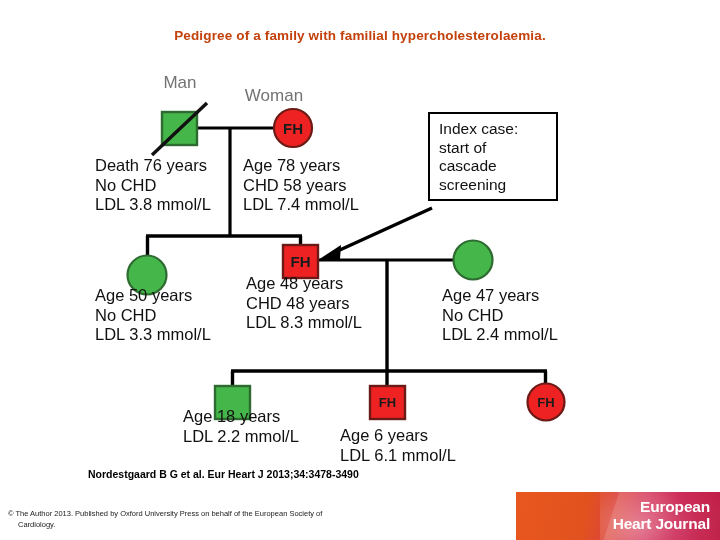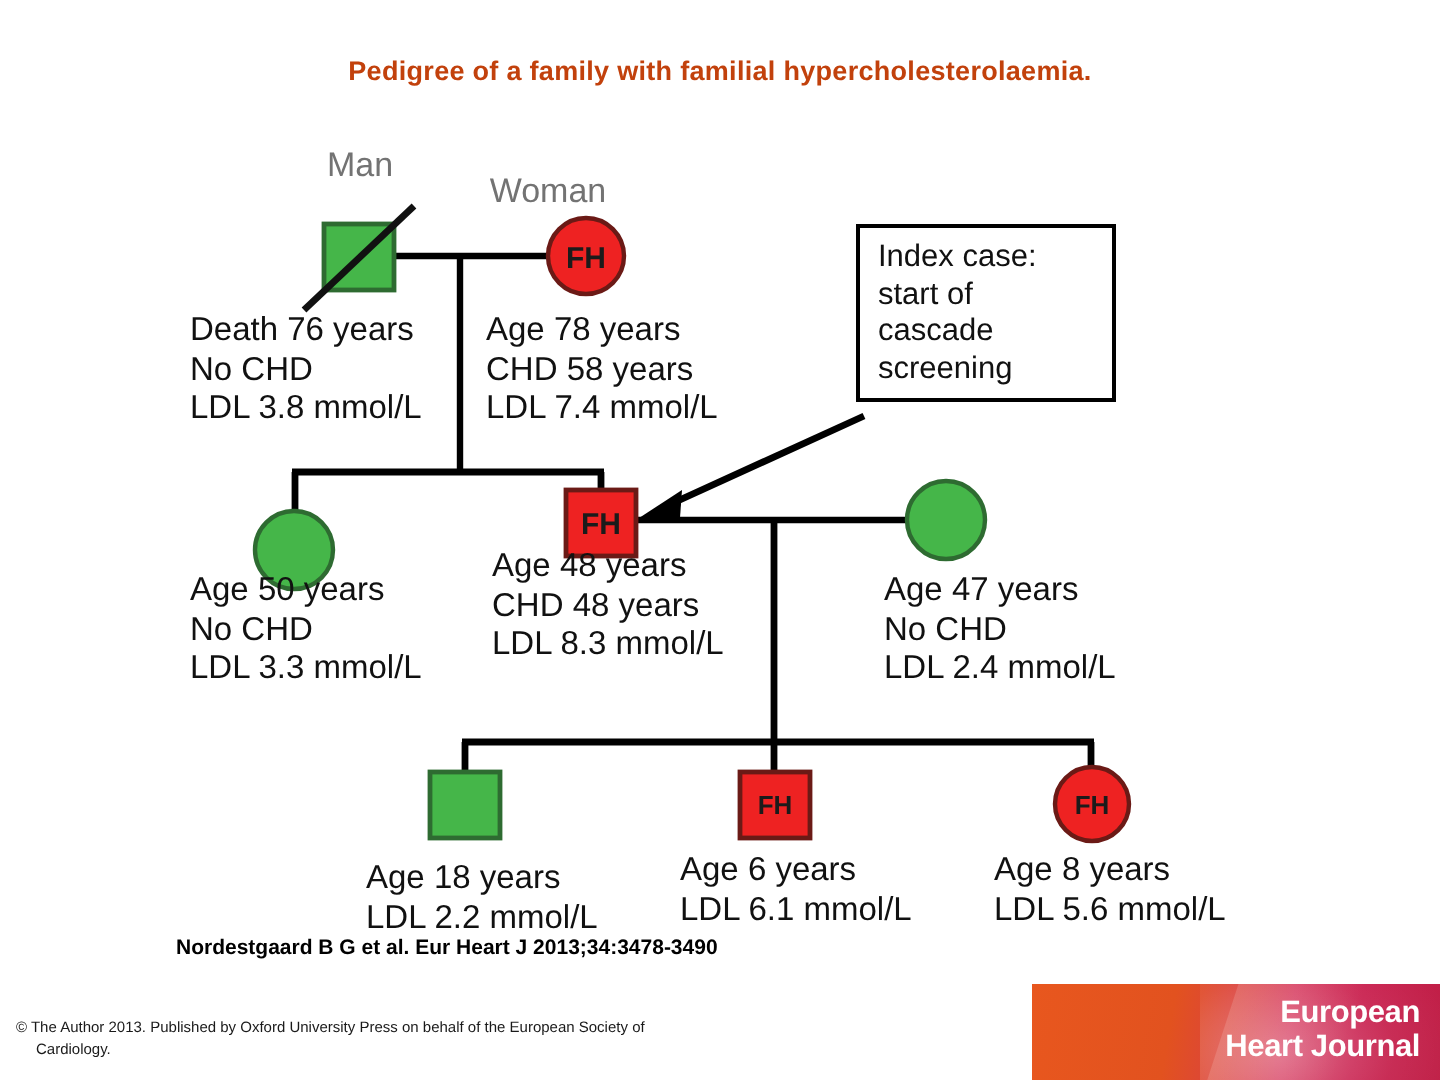--- a/index.html
+++ b/index.html
@@ -275,34 +275,30 @@
       <div>CHD 48 years</div>
       <div>LDL 8.3 mmol/L</div>
     </div>
 
     <div class="person-text" style="left:442px; top:226px;">
       <div>Age 47 years</div>
       <div>No CHD</div>
       <div>LDL 2.4 mmol/L</div>
     </div>
 
-    <div class="person-text" style="left:183px; top:370px;">
+    <div class="person-text" style="left:183px; top:347px;">
       <div>Age 18 years</div>
       <div>LDL 2.2 mmol/L</div>
     </div>
 
     <div class="person-text" style="left:340px; top:366px;">
       <div>Age 6 years</div>
       <div>LDL 6.1 mmol/L</div>
     </div>
 
-    <div class="person-text" style="left:497px; top:366px;">
-      <div>Age 8 years</div>
-      <div>LDL 5.6 mmol/L</div>
-    </div>
 
   </div>
 
   <div class="citation">Nordestgaard B G et al. Eur Heart J 2013;34:3478-3490</div>
 
   <div class="copyright">
     <div class="line1">© The Author 2013. Published by Oxford University Press on behalf of the European Society of</div>
     <div class="line2">Cardiology.</div>
   </div>
 

